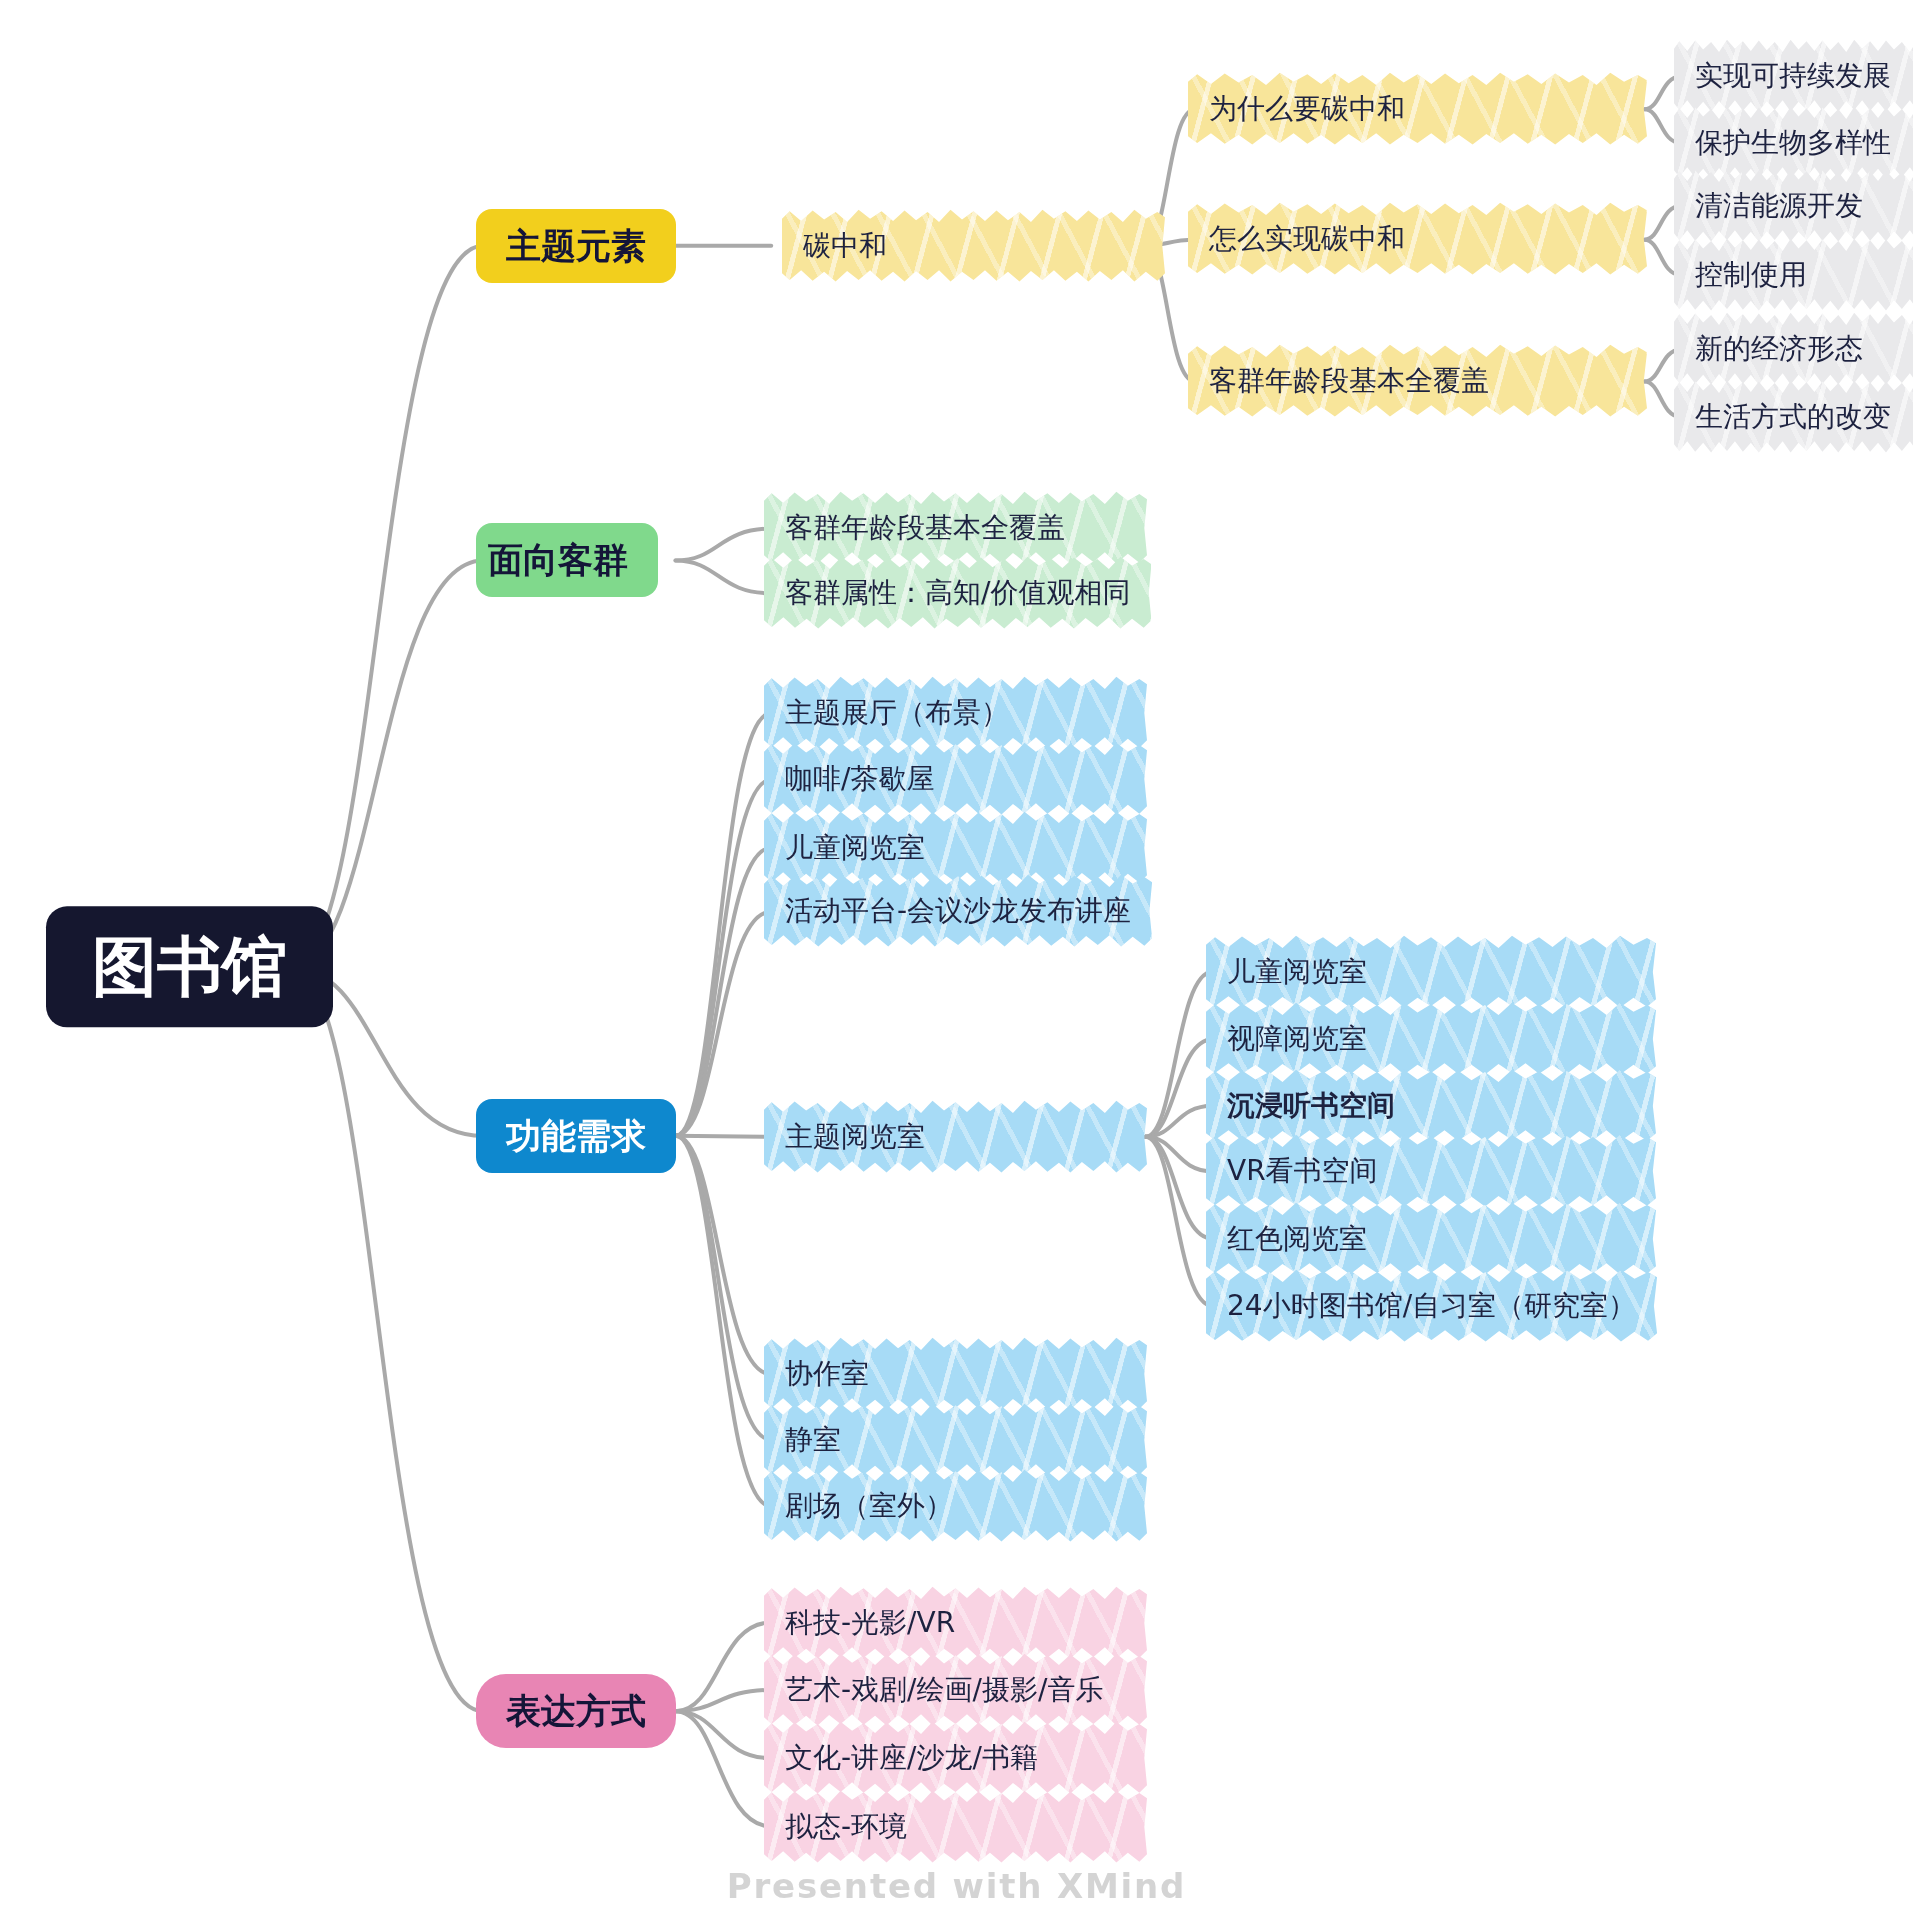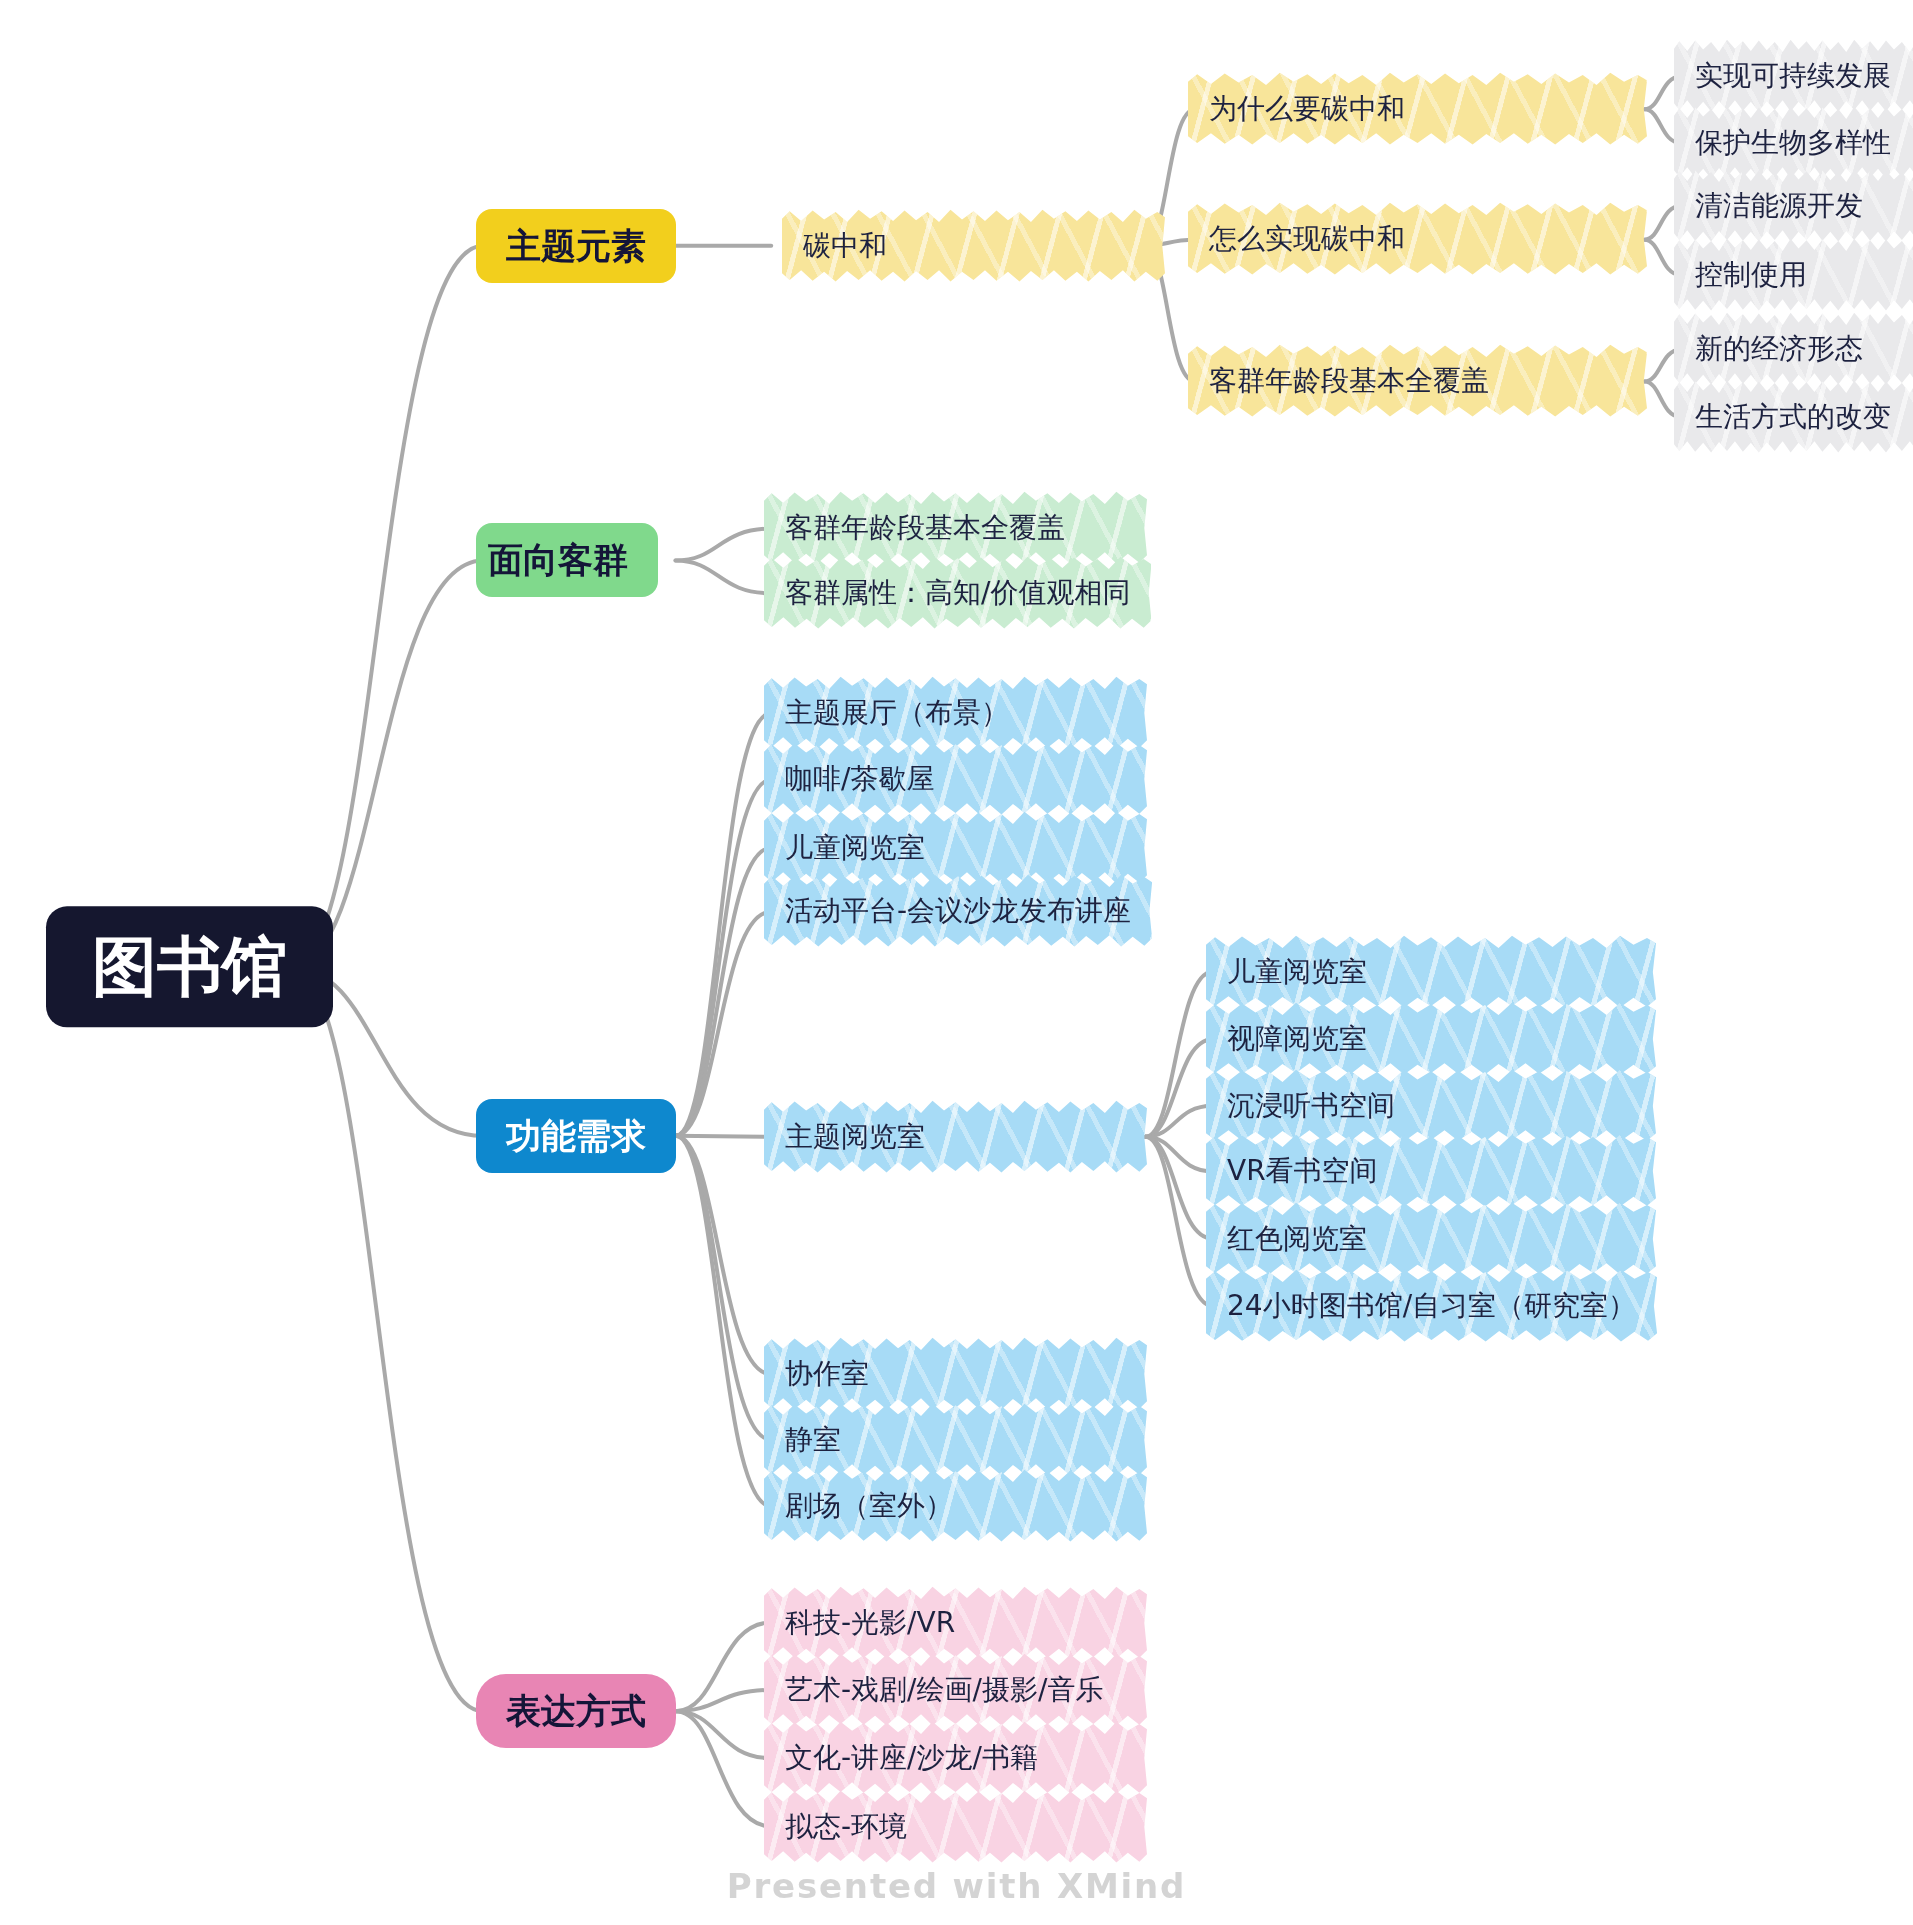--- a/index.html
+++ b/index.html
@@ -104,21 +104,21 @@
   <div class="node scribble hl-green w-l2" style="left:764px;--cy:593px;">客群属性：高知/价值观相同</div>
 
   <div class="node box box-blue" style="left:476px;--cy:1136px;">功能需求</div>
   <div class="node scribble hl-blue w-l2" style="left:764px;--cy:713px;">主题展厅（布景）</div>
   <div class="node scribble hl-blue w-l2" style="left:764px;--cy:779px;">咖啡/茶歇屋</div>
   <div class="node scribble hl-blue w-l2" style="left:764px;--cy:848px;">儿童阅览室</div>
   <div class="node scribble hl-blue w-l2" style="left:764px;--cy:911px;">活动平台-会议沙龙发布讲座</div>
   <div class="node scribble hl-blue w-l2" style="left:764px;--cy:1137px;">主题阅览室</div>
   <div class="node scribble hl-blue w-l3b" style="left:1206px;--cy:972px;">儿童阅览室</div>
   <div class="node scribble hl-blue w-l3b" style="left:1206px;--cy:1039px;">视障阅览室</div>
-  <div class="node scribble hl-blue w-l3b" style="left:1206px;--cy:1106px;">沉浸听书空间</div>
+  <div class="node scribble hl-blue w-l3b" style="left:1206px;font-weight:bold;--cy:1106px;">沉浸听书空间</div>
   <div class="node scribble hl-blue w-l3b" style="left:1206px;--cy:1171px;">VR看书空间</div>
   <div class="node scribble hl-blue w-l3b" style="left:1206px;--cy:1239px;">红色阅览室</div>
   <div class="node scribble hl-blue w-l3b" style="left:1206px;--cy:1306px;">24小时图书馆/自习室（研究室）</div>
   <div class="node scribble hl-blue w-l2" style="left:764px;--cy:1374px;">协作室</div>
   <div class="node scribble hl-blue w-l2" style="left:764px;--cy:1440px;">静室</div>
   <div class="node scribble hl-blue w-l2" style="left:764px;--cy:1506px;">剧场（室外）</div>
 
   <div class="node box box-pink" style="left:476px;--cy:1711px;">表达方式</div>
   <div class="node scribble hl-pink w-l2" style="left:764px;--cy:1623px;">科技-光影/VR</div>
   <div class="node scribble hl-pink w-l2" style="left:764px;--cy:1690px;">艺术-戏剧/绘画/摄影/音乐</div>

